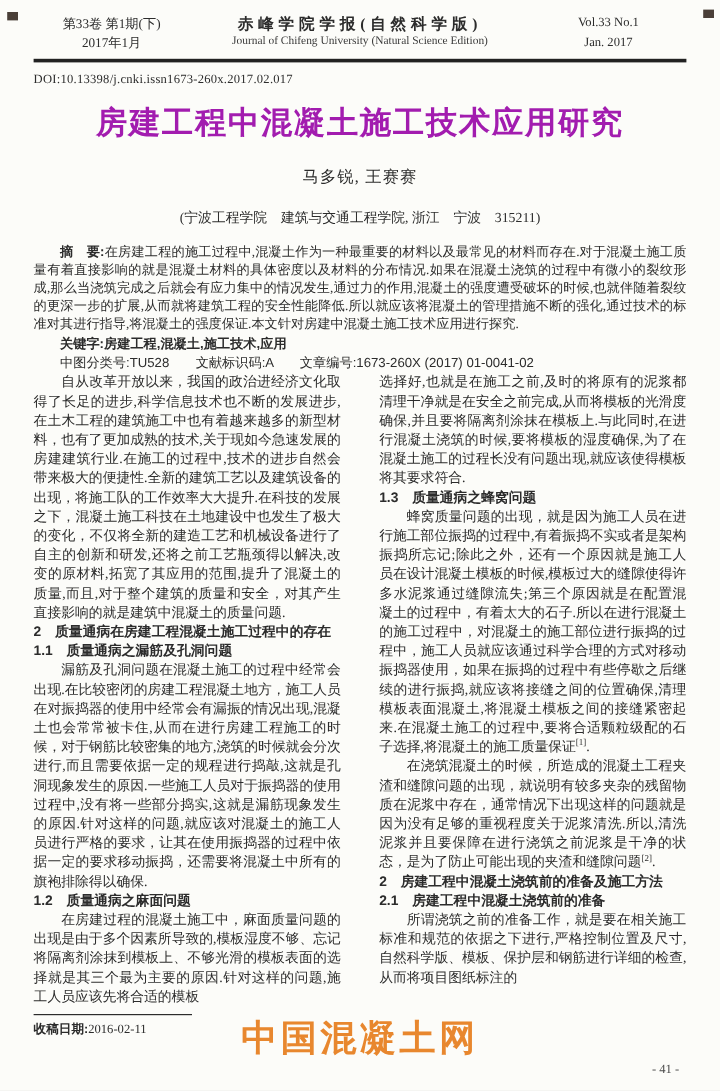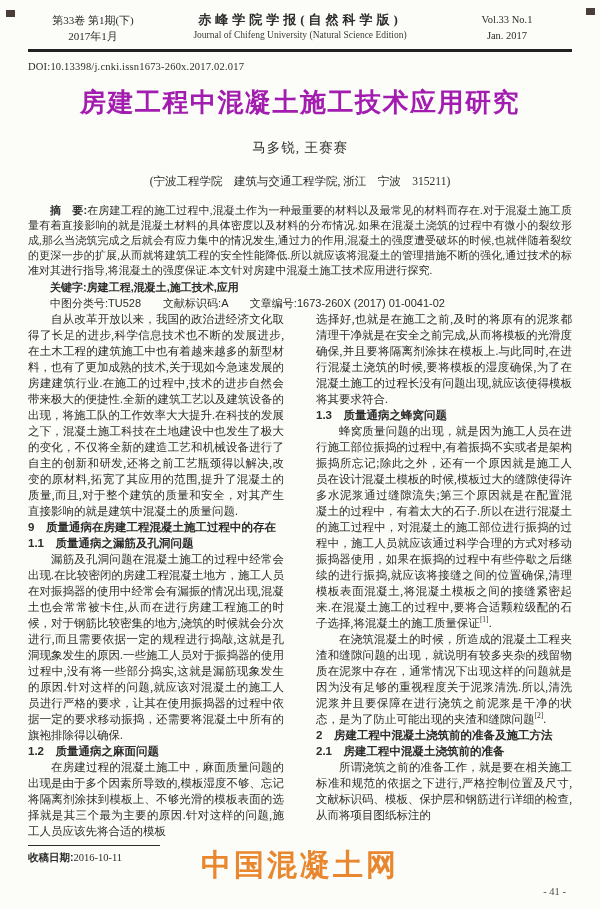--- a/index.html
+++ b/index.html
@@ -89,40 +89,40 @@
 
   <div class="kw">
     <span>关键字:</span><span>房建工程,混凝土,施工技术,应用</span>
   </div>
 
   <div class="meta">中图分类号:TU528　　文献标识码:A　　文章编号:1673-260X (2017) 01-0041-02</div>
 
   <div class="body">
     <div class="col">
         <div class="blk para">自从改革开放以来，我国的政治进经济文化取得了长足的进步,科学信息技术也不断的发展进步,在土木工程的建筑施工中也有着越来越多的新型材料，也有了更加成熟的技术,关于现如今急速发展的房建建筑行业.在施工的过程中,技术的进步自然会带来极大的便捷性.全新的建筑工艺以及建筑设备的出现，将施工队的工作效率大大提升.在科技的发展之下，混凝土施工科技在土地建设中也发生了极大的变化，不仅将全新的建造工艺和机械设备进行了自主的创新和研发,还将之前工艺瓶颈得以解决,改变的原材料,拓宽了其应用的范围,提升了混凝土的质量,而且,对于整个建筑的质量和安全，对其产生直接影响的就是建筑中混凝土的质量问题.</div>
-        <div class="blk h-major">9　质量通病在房建工程混凝土施工过程中的存在</div>
+        <div class="blk h-major">2　质量通病在房建工程混凝土施工过程中的存在</div>
         <div class="blk h-sub">1.1　质量通病之漏筋及孔洞问题</div>
         <div class="blk para">漏筋及孔洞问题在混凝土施工的过程中经常会出现.在比较密闭的房建工程混凝土地方，施工人员在对振捣器的使用中经常会有漏振的情况出现,混凝土也会常常被卡住,从而在进行房建工程施工的时候，对于钢筋比较密集的地方,浇筑的时候就会分次进行,而且需要依据一定的规程进行捣敲,这就是孔洞现象发生的原因.一些施工人员对于振捣器的使用过程中,没有将一些部分捣实,这就是漏筋现象发生的原因.针对这样的问题,就应该对混凝土的施工人员进行严格的要求，让其在使用振捣器的过程中依据一定的要求移动振捣，还需要将混凝土中所有的旗袍排除得以确保.</div>
         <div class="blk h-sub">1.2　质量通病之麻面问题</div>
         <div class="blk para">在房建过程的混凝土施工中，麻面质量问题的出现是由于多个因素所导致的,模板湿度不够、忘记将隔离剂涂抹到模板上、不够光滑的模板表面的选择就是其三个最为主要的原因.针对这样的问题,施工人员应该先将合适的模板</div>
       </div>
     <div class="col">
         <div class="blk para-cont">选择好,也就是在施工之前,及时的将原有的泥浆都清理干净就是在安全之前完成,从而将模板的光滑度确保,并且要将隔离剂涂抹在模板上.与此同时,在进行混凝土浇筑的时候,要将模板的湿度确保,为了在混凝土施工的过程长没有问题出现,就应该使得模板将其要求符合.</div>
         <div class="blk h-sub">1.3　质量通病之蜂窝问题</div>
         <div class="blk para">蜂窝质量问题的出现，就是因为施工人员在进行施工部位振捣的过程中,有着振捣不实或者是架构振捣所忘记;除此之外，还有一个原因就是施工人员在设计混凝土模板的时候,模板过大的缝隙使得许多水泥浆通过缝隙流失;第三个原因就是在配置混凝土的过程中，有着太大的石子.所以在进行混凝土的施工过程中，对混凝土的施工部位进行振捣的过程中，施工人员就应该通过科学合理的方式对移动振捣器使用，如果在振捣的过程中有些停歇之后继续的进行振捣,就应该将接缝之间的位置确保,清理模板表面混凝土,将混凝土模板之间的接缝紧密起来.在混凝土施工的过程中,要将合适颗粒级配的石子选择,将混凝土的施工质量保证<sup>[1]</sup>.</div>
         <div class="blk para">在浇筑混凝土的时候，所造成的混凝土工程夹渣和缝隙问题的出现，就说明有较多夹杂的残留物质在泥浆中存在，通常情况下出现这样的问题就是因为没有足够的重视程度关于泥浆清洗.所以,清洗泥浆并且要保障在进行浇筑之前泥浆是干净的状态，是为了防止可能出现的夹渣和缝隙问题<sup>[2]</sup>.</div>
         <div class="blk h-major">2　房建工程中混凝土浇筑前的准备及施工方法</div>
         <div class="blk h-sub">2.1　房建工程中混凝土浇筑前的准备</div>
-        <div class="blk para">所谓浇筑之前的准备工作，就是要在相关施工标准和规范的依据之下进行,严格控制位置及尺寸,文献标识码、模板、保护层和钢筋进行详细的检查,从而将项目图纸标注的</div>
+        <div class="blk para">所谓浇筑之前的准备工作，就是要在相关施工标准和规范的依据之下进行,严格控制位置及尺寸,自然科学版、模板、保护层和钢筋进行详细的检查,从而将项目图纸标注的</div>
       </div>
   </div>
 
   <div class="fn-rule"></div>
   <div class="received">
-    <span class="lbl">收稿日期:</span><span>2016-10-11</span>
+    <span class="lbl">收稿日期:</span><span>2016-02-11</span>
   </div>
 
   <div class="watermark">中国混凝土网</div>
 
 
   <div class="pageno">- 41 -</div>
 
 </div>
 
 </body></html>

